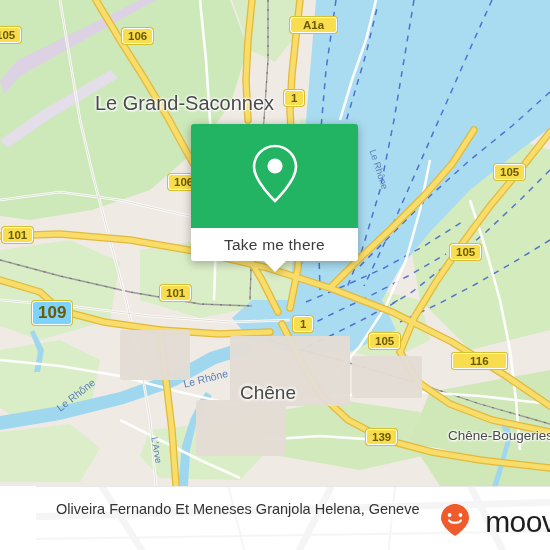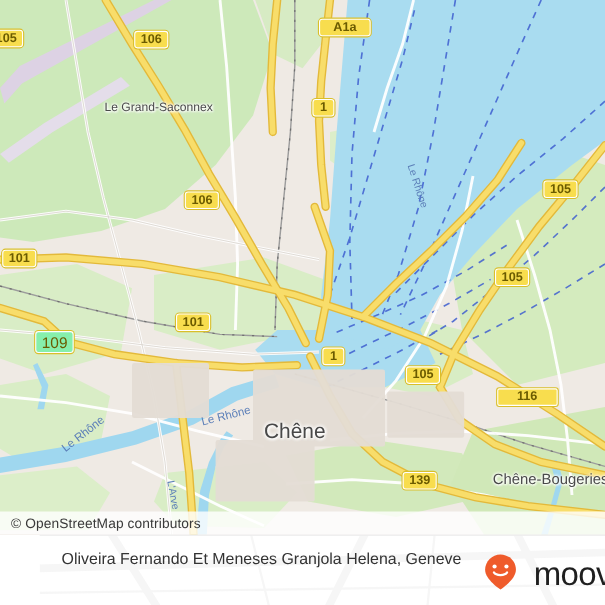--- a/index.html
+++ b/index.html
@@ -247,21 +247,21 @@
           <rect x="230" y="336" width="120" height="70" rx="2"></rect>
           <rect x="196" y="400" width="90" height="56" rx="2"></rect>
           <rect x="352" y="356" width="70" height="42" rx="2"></rect>
           <rect x="120" y="330" width="70" height="50" rx="2"></rect>
         </g>
       </g>
     </svg>
 
     <div style="position:absolute;left:0;top:0;width:550px;height:486px;pointer-events:none;">
 
-      <div style="position:absolute;left:95px;top:92px;font-size:11px;color:#4a4a4a;
+      <div style="position:absolute;left:95px;top:92px;font-size:20px;color:#4a4a4a;
                   text-shadow:0 0 3px #fff,0 0 3px #fff,0 0 3px #fff,1px 1px 2px #fff;white-space:nowrap;">Le Grand-Saconnex</div>
 
       <div style="position:absolute;left:240px;top:382px;font-size:19px;color:#484848;
                   text-shadow:0 0 4px #fff,0 0 4px #fff,0 0 4px #fff,1px 1px 2px #fff;white-space:nowrap;">Chêne</div>
 
       <div style="position:absolute;left:448px;top:428px;font-size:13.5px;color:#4a4a4a;
                   text-shadow:0 0 3px #fff,0 0 3px #fff,0 0 3px #fff,1px 1px 2px #fff;white-space:nowrap;">Chêne-Bougeries</div>
 
       <div style="position:absolute;left:378px;top:148px;font-size:9.5px;color:#5c7fb8;
                   transform:rotate(72deg);transform-origin:left top;white-space:nowrap;">Le Rhône</div>
@@ -278,33 +278,44 @@
 
     <div style="position:absolute;left:0;top:0;width:550px;height:486px;">
       <div style="position:absolute;left:-10px;top:27px;background:#f8dd4e;border:1.6px solid #ffffff;border-radius:3px;padding:1px 5px;font-size:11.5px;font-weight:bold;color:#6b5b00;box-shadow:0 0 0 1px #d9bf2b;">105</div>
       <div style="position:absolute;left:122px;top:28px;background:#f8dd4e;border:1.6px solid #ffffff;border-radius:3px;padding:1px 5px;font-size:11.5px;font-weight:bold;color:#6b5b00;box-shadow:0 0 0 1px #d9bf2b;">106</div>
       <div style="position:absolute;left:290px;top:17px;background:#f8dd4e;border:1.6px solid #ffffff;border-radius:3px;padding:1px 12px;font-size:11.5px;font-weight:bold;color:#6b5b00;box-shadow:0 0 0 1px #d9bf2b;">A1a</div>
       <div style="position:absolute;left:284px;top:90px;background:#f8dd4e;border:1.6px solid #ffffff;border-radius:3px;padding:1px 6px;font-size:11.5px;font-weight:bold;color:#6b5b00;box-shadow:0 0 0 1px #d9bf2b;">1</div>
       <div style="position:absolute;left:168px;top:174px;background:#f8dd4e;border:1.6px solid #ffffff;border-radius:3px;padding:1px 5px;font-size:11.5px;font-weight:bold;color:#6b5b00;box-shadow:0 0 0 1px #d9bf2b;">106</div>
       <div style="position:absolute;left:494px;top:164px;background:#f8dd4e;border:1.6px solid #ffffff;border-radius:3px;padding:1px 5px;font-size:11.5px;font-weight:bold;color:#6b5b00;box-shadow:0 0 0 1px #d9bf2b;">105</div>
       <div style="position:absolute;left:2px;top:227px;background:#f8dd4e;border:1.6px solid #ffffff;border-radius:3px;padding:1px 5px;font-size:11.5px;font-weight:bold;color:#6b5b00;box-shadow:0 0 0 1px #d9bf2b;">101</div>
       <div style="position:absolute;left:160px;top:285px;background:#f8dd4e;border:1.6px solid #ffffff;border-radius:3px;padding:1px 5px;font-size:11.5px;font-weight:bold;color:#6b5b00;box-shadow:0 0 0 1px #d9bf2b;">101</div>
-      <div style="position:absolute;left:32px;top:301px;background:#86efac;border:1.6px solid #ffffff;border-radius:3px;padding:1px 5px;font-size:14px;font-weight:normal;color:#6b5b00;box-shadow:0 0 0 1px #d9bf2b;">109</div>
+      <div style="position:absolute;left:32px;top:301px;background:#7dd3fc;border:1.6px solid #ffffff;border-radius:3px;padding:1px 5px;font-size:17px;font-weight:bold;color:#6b5b00;box-shadow:0 0 0 1px #d9bf2b;">109</div>
       <div style="position:absolute;left:293px;top:316px;background:#f8dd4e;border:1.6px solid #ffffff;border-radius:3px;padding:1px 6px;font-size:11.5px;font-weight:bold;color:#6b5b00;box-shadow:0 0 0 1px #d9bf2b;">1</div>
       <div style="position:absolute;left:369px;top:333px;background:#f8dd4e;border:1.6px solid #ffffff;border-radius:3px;padding:1px 5px;font-size:11.5px;font-weight:bold;color:#6b5b00;box-shadow:0 0 0 1px #d9bf2b;">105</div>
       <div style="position:absolute;left:450px;top:244px;background:#f8dd4e;border:1.6px solid #ffffff;border-radius:3px;padding:1px 5px;font-size:11.5px;font-weight:bold;color:#6b5b00;box-shadow:0 0 0 1px #d9bf2b;">105</div>
       <div style="position:absolute;left:452px;top:353px;background:#f8dd4e;border:1.6px solid #ffffff;border-radius:2px;padding:1px 17px;font-size:11.5px;font-weight:bold;color:#6b5b00;box-shadow:0 0 0 1px #d9bf2b;">116</div>
       <div style="position:absolute;left:366px;top:429px;background:#f8dd4e;border:1.6px solid #ffffff;border-radius:3px;padding:1px 5px;font-size:11.5px;font-weight:bold;color:#6b5b00;box-shadow:0 0 0 1px #d9bf2b;">139</div>
     </div>
 
-    <div id="attribution">
-      <span>© OpenStreetMap contributors</span>
-    </div>
   </div>
 
+  <div id="callout">
+    <div id="callout-green">
+      <span>
+        <svg width="52" height="62" viewBox="0 0 52 62" xmlns="http://www.w3.org/2000/svg">
+          <path d="M26 3 C14.4 3 5 12.4 5 24 C5 38 26 58 26 58 C26 58 47 38 47 24 C47 12.4 37.6 3 26 3 Z" fill="none" stroke="#ffffff" stroke-width="2.6"></path>
+          <circle cx="26" cy="23" r="7.6" fill="#ffffff"></circle>
+        </svg>
+      </span>
+    </div>
+    <div id="callout-white">
+      <span id="callout-label">Take me there</span>
+    </div>
+    <div id="callout-tail"></div>
+  </div>
 
   <div id="footer">
     <svg id="footer-watermark" width="550" height="64" viewBox="0 0 550 64" xmlns="http://www.w3.org/2000/svg">
       <g stroke="#9a9a9a" stroke-width="7" fill="none">
         <path d="M60,-10 L110,70"></path>
         <path d="M300,-10 L260,70"></path>
         <path d="M430,-10 L470,70"></path>
         <path d="M-10,30 L560,14"></path>
       </g>
       <g stroke="#9a9a9a" stroke-width="2" fill="none">

